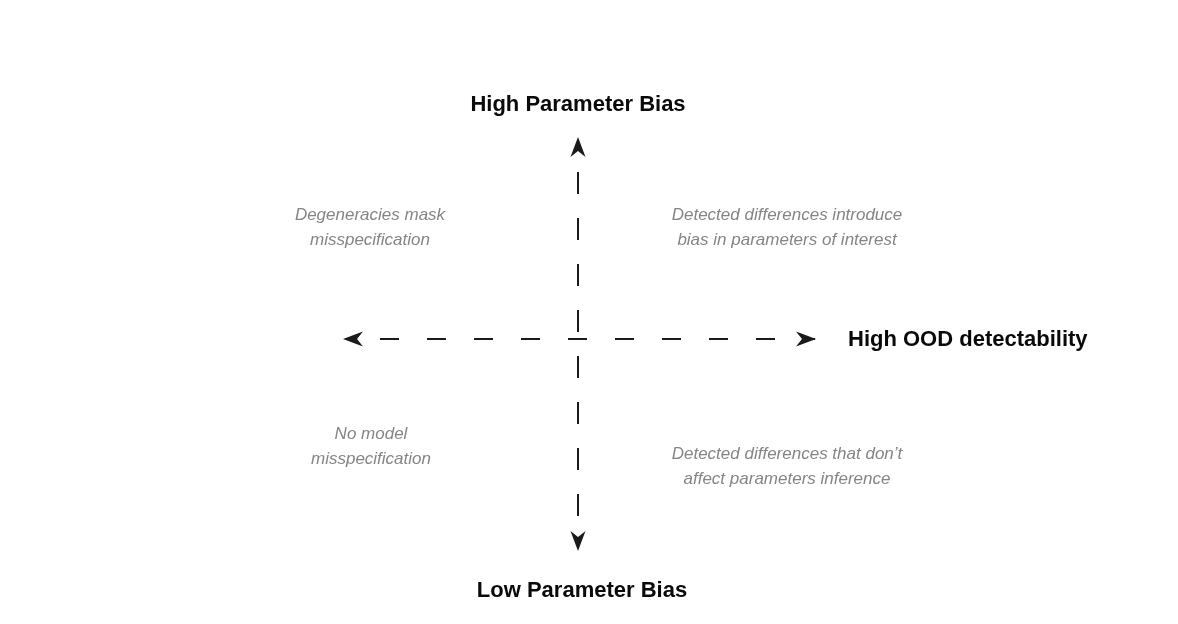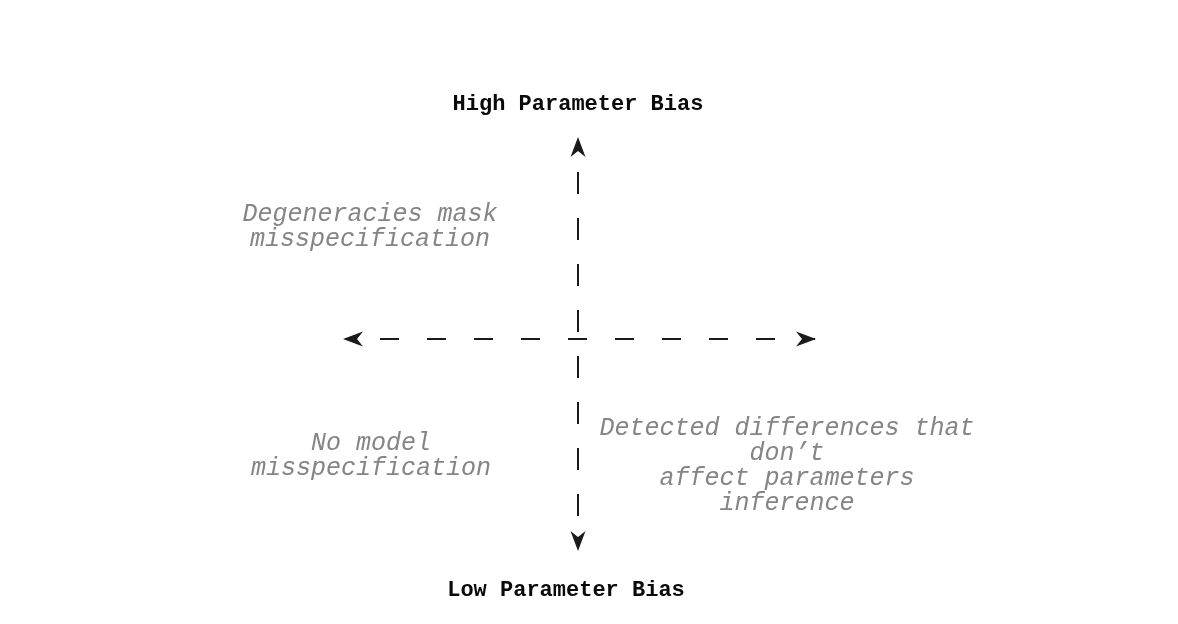--- a/index.html
+++ b/index.html
@@ -5,21 +5,21 @@
   html, body {
     margin: 0;
     padding: 0;
     background: #ffffff;
   }
   .canvas {
     position: relative;
     width: 1178px;
     height: 624px;
     background: var(--background, #ffffff);
-    font-family: Liberation Mono, monospace;
+    font-family: Liberation Sans, sans-serif;
     overflow: hidden;
   }
   .axes {
     position: absolute;
     left: 0;
     top: 0;
   }
   .dash {
     stroke: var(--axis, #1a1a1a);
     stroke-width: 2;
@@ -29,36 +29,36 @@
   .dash.v { stroke-dasharray: 22 24; }
   .head { fill: var(--axis, #1a1a1a); }
   .axis-label {
     position: absolute;
     font-weight: 700;
     font-size: 22px;
     color: var(--label, #0a0a0a);
     white-space: nowrap;
   }
   .top-label    { left: 578px; top: 104px; transform: translate(-50%, -50%); }
-  .bottom-label { left: 566px; top: 590px; transform: translate(-50%, -50%); }
+  .bottom-label { left: 582px; top: 590px; transform: translate(-50%, -50%); }
   .left-label   { left: 42px;  top: 339px; transform: translateY(-50%); }
   .right-label  { left: 848px; top: 339px; transform: translateY(-50%); }
   .note {
     position: absolute;
     font-style: italic;
-    font-size: 25px;
+    font-size: 17px;
     line-height: 25px;
     color: var(--note, #858585);
     text-align: center;
     white-space: pre-line;
     transform: translate(-50%, -50%);
   }
   .note.tl { left: 370px; top: 227px; }
   .note.tr { left: 787px; top: 227px; }
-  .note.bl { left: 371px; top: 456px; }
+  .note.bl { left: 371px; top: 446px; }
   .note.br { left: 787px; top: 466px; }
 </style>
 </head>
 <body>
 
 <div class="canvas">
 
   <svg class="axes" width="1178" height="624" viewBox="0 0 1178 624">
     <line class="dash h" x1="380" y1="339" x2="815" y2="339"></line>
     <line class="dash v" x1="578" y1="172" x2="578" y2="528"></line>
@@ -66,24 +66,27 @@
     <polygon class="head" points="816,339 796,331.5 802,339 796,346.5"></polygon>
     <polygon class="head" points="578,137 570.5,157 578,151 585.5,157"></polygon>
     <polygon class="head" points="578,551 570.5,531 578,537 585.5,531"></polygon>
   </svg>
 
   <div class="axis-label top-label">High Parameter Bias</div>
 
   <div class="axis-label bottom-label">Low Parameter Bias</div>
 
 
+  <div class="axis-label right-label">High OOD detectability</div>
 
   <div class="note tl">Degeneracies mask
 misspecification</div>
 
+  <div class="note tr">Detected differences introduce
+bias in parameters of interest</div>
 
   <div class="note bl">No model
 misspecification</div>
 
   <div class="note br">Detected differences that don’t
 affect parameters inference</div>
 
 </div>
 
 </body></html>

